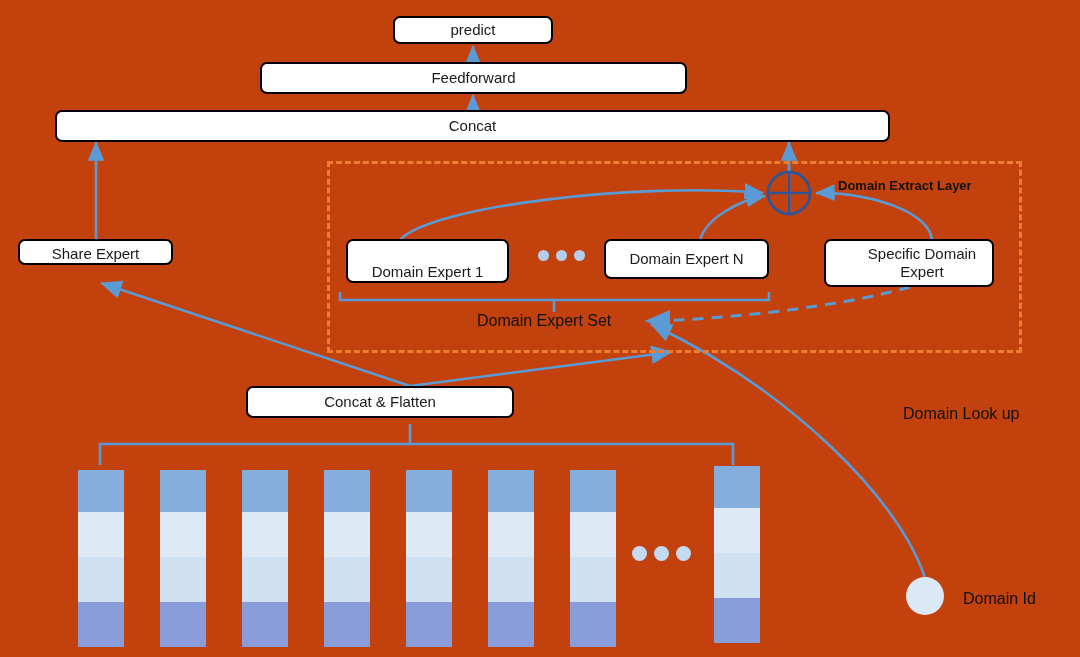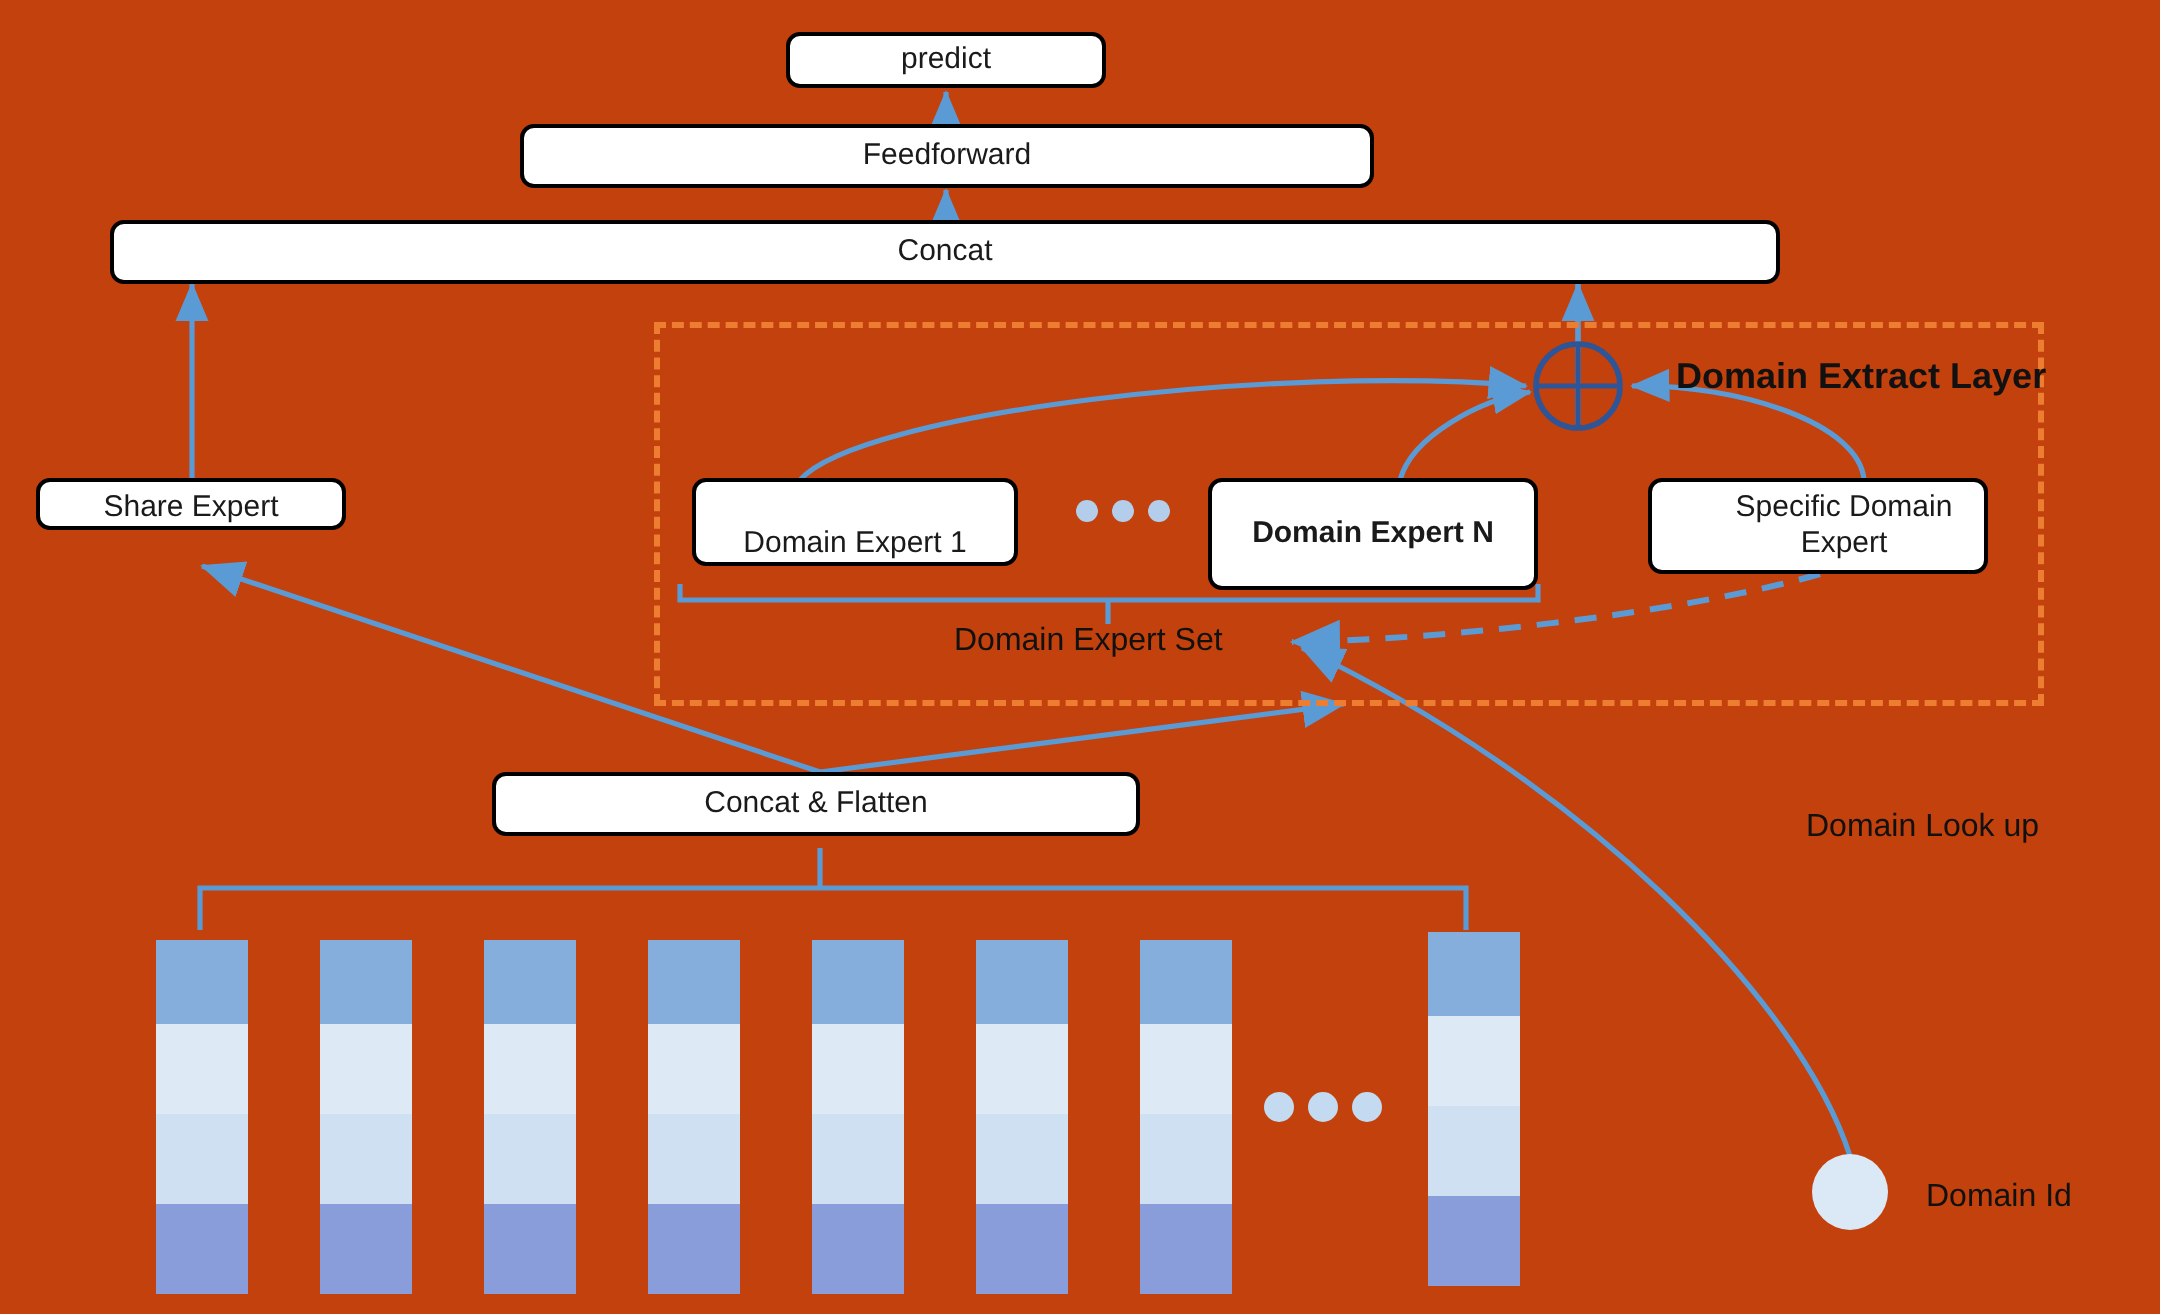--- a/index.html
+++ b/index.html
@@ -44,21 +44,21 @@
   }
   .node-box.two-line { line-height: 1.18; padding-left: 26px; }
   .flat-label {
     position: absolute;
     color: #111111;
     font-size: 16px;
     font-family: "Liberation Sans", sans-serif;
     white-space: nowrap;
     z-index: 6;
   }
-  .flat-label.bold { font-weight: bold; font-size: 18px; }
+  .flat-label.bold { font-weight: bold; font-size: 13px; }
   .seg {
     position: absolute;
     z-index: 2;
   }
   .dots {
     position: absolute;
     display: flex;
     gap: 7px;
     align-items: center;
     z-index: 6;
@@ -174,30 +174,30 @@
   <div class="node-box" style="left:346px; top:239px; width:163px; height:44px;align-items:flex-end;">
     <span>Domain Expert 1</span>
   </div>
 
   <div class="dots" style="left:538px; top:250px;">
     <i></i>
       <i></i>
       <i></i>
   </div>
 
-  <div class="node-box" style="left:604px; top:239px; width:165px; height:56px;font-weight:bold;">
+  <div class="node-box" style="left:604px; top:239px; width:165px; height:40px;">
     <span>Domain Expert N</span>
   </div>
 
   <div class="node-box two-line" style="left:824px; top:239px; width:170px; height:48px; flex-direction:column;">
     <span>Specific Domain</span>
     <span>Expert</span>
   </div>
 
-  <div class="node-box" style="left:246px; top:386px; width:324px; height:32px;">
+  <div class="node-box" style="left:246px; top:386px; width:268px; height:32px;">
     <span>Concat &amp; Flatten</span>
   </div>
 
   <div class="flat-label bold" style="left:838px; top:178px;">Domain Extract Layer</div>
 
   <div class="flat-label" style="left:477px; top:312px;">Domain Expert Set</div>
 
   <div class="flat-label" style="left:903px; top:405px;">Domain Look up</div>
 
   <div class="flat-label" style="left:963px; top:590px;">Domain Id</div>

